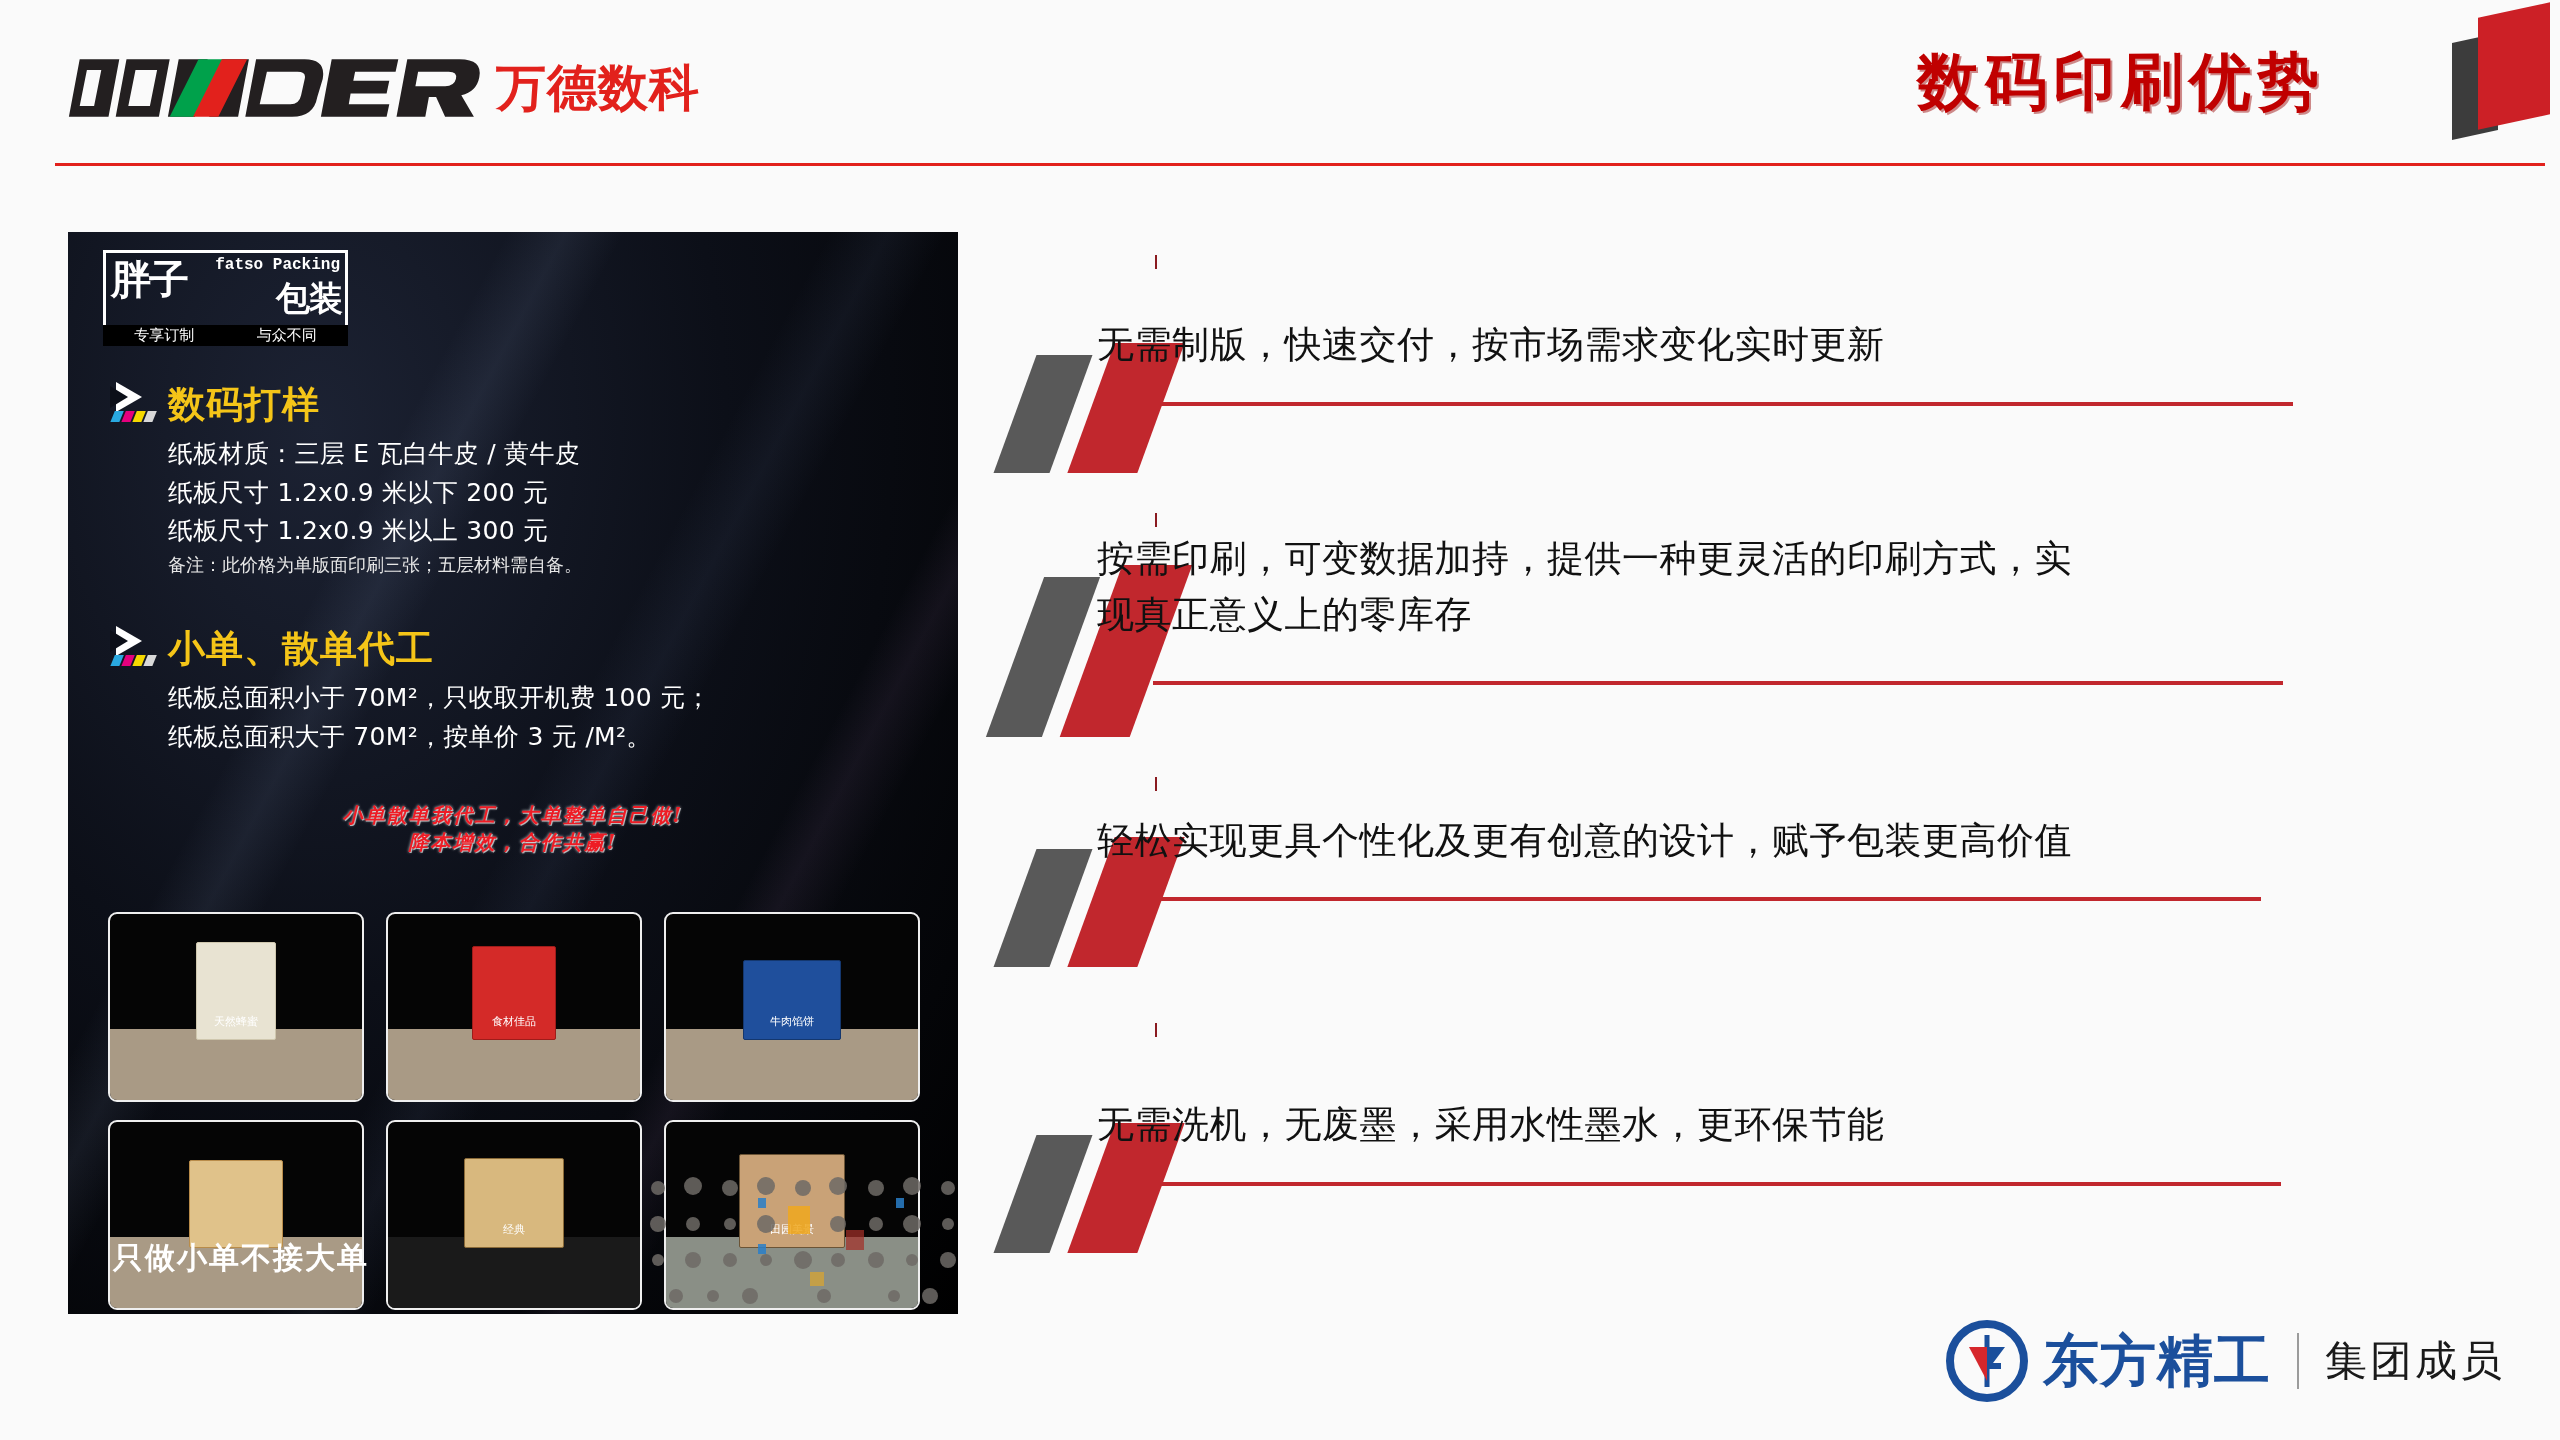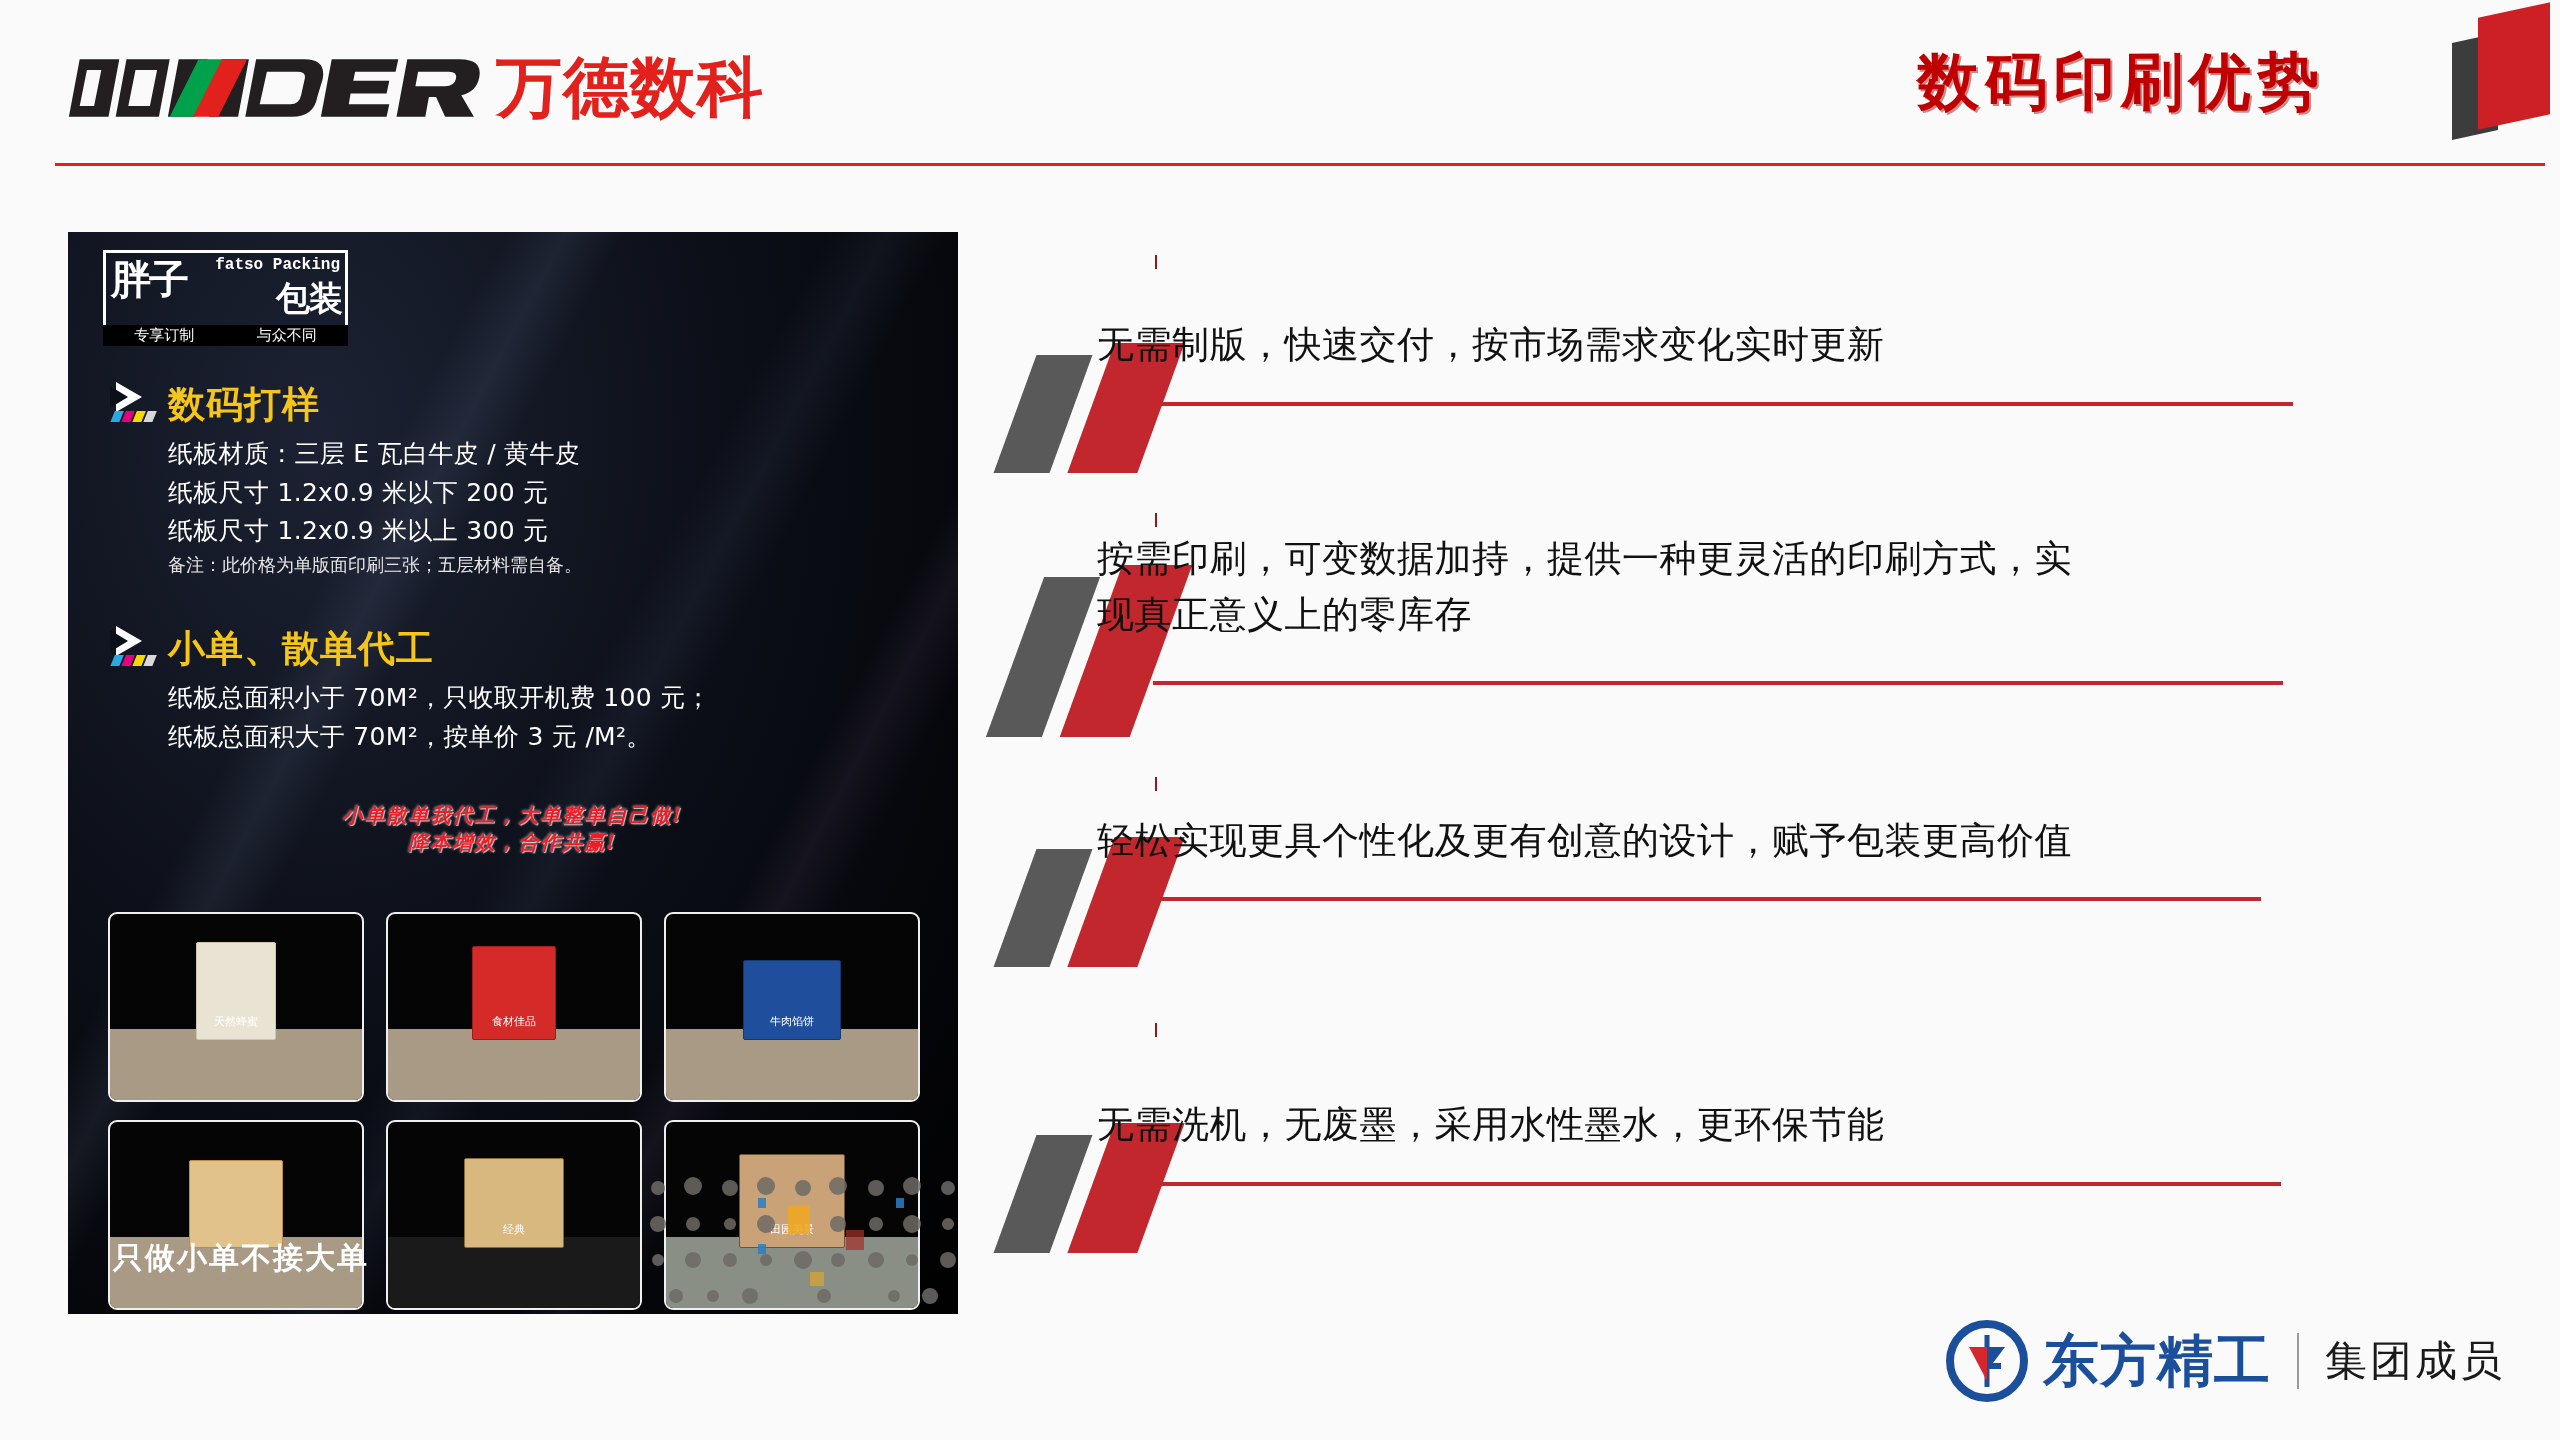--- a/index.html
+++ b/index.html
@@ -7,21 +7,21 @@
     width:2560px;height:1440px;
     background:#fafafa;
     font-family:"Liberation Sans","DejaVu Sans",sans-serif;
     overflow:hidden;position:relative;
   }
   
   .header{position:absolute;left:0;top:0;width:2560px;height:190px;}
   .logo{position:absolute;left:60px;top:52px;display:flex;align-items:center;}
   .logo-wonder{position:relative;height:72px;}
   .logo-wonder svg{display:block;height:72px;}
-  .logo-cn{font-size:66px;font-weight:bold;color:#e2211c;margin-left:6px;
+  .logo-cn{font-size:50px;font-weight:bold;color:#e2211c;margin-left:6px;
            letter-spacing:1px;line-height:72px;font-family:"DejaVu Sans",sans-serif;}
   .slide-title{
     position:absolute;right:235px;top:40px;
     font-size:62px;font-weight:bold;color:#c00000;letter-spacing:6px;
     font-family:"DejaVu Sans",sans-serif;
     text-shadow:2px 2px 0 rgba(150,0,0,.45);
     white-space:nowrap;
   }
   .header-rule{position:absolute;left:55px;top:163px;width:2490px;height:3px;background:#e2211c;}
   

